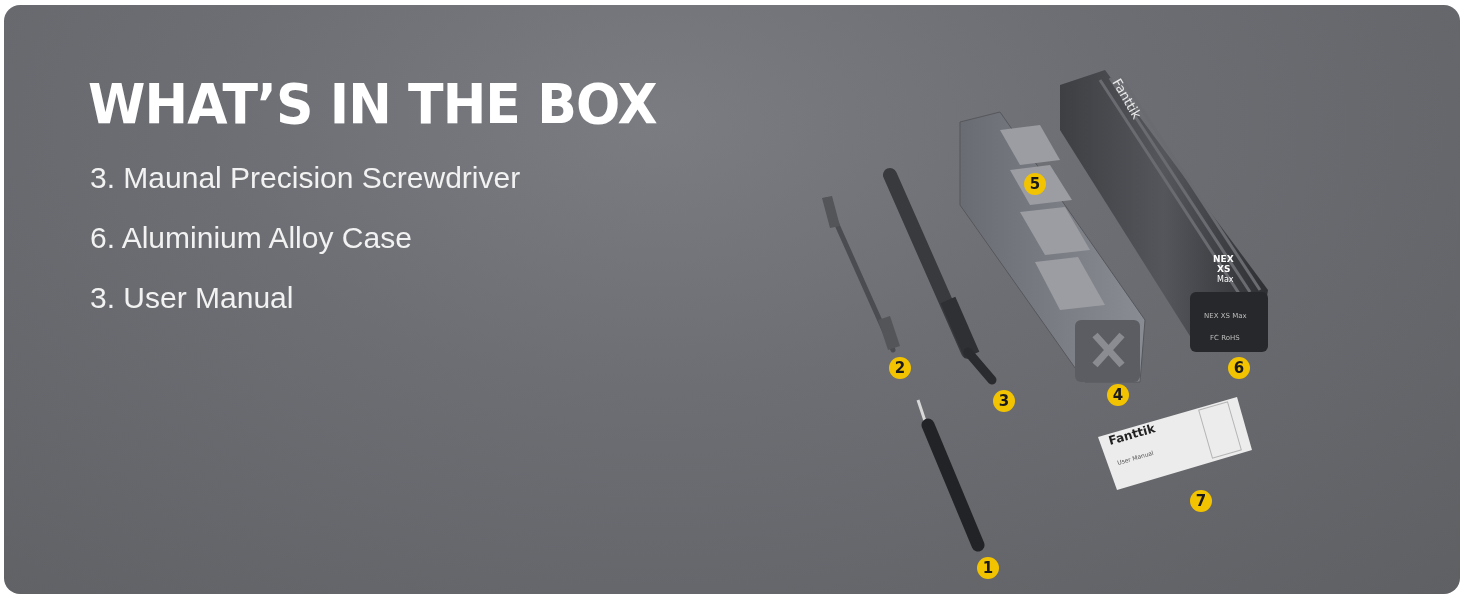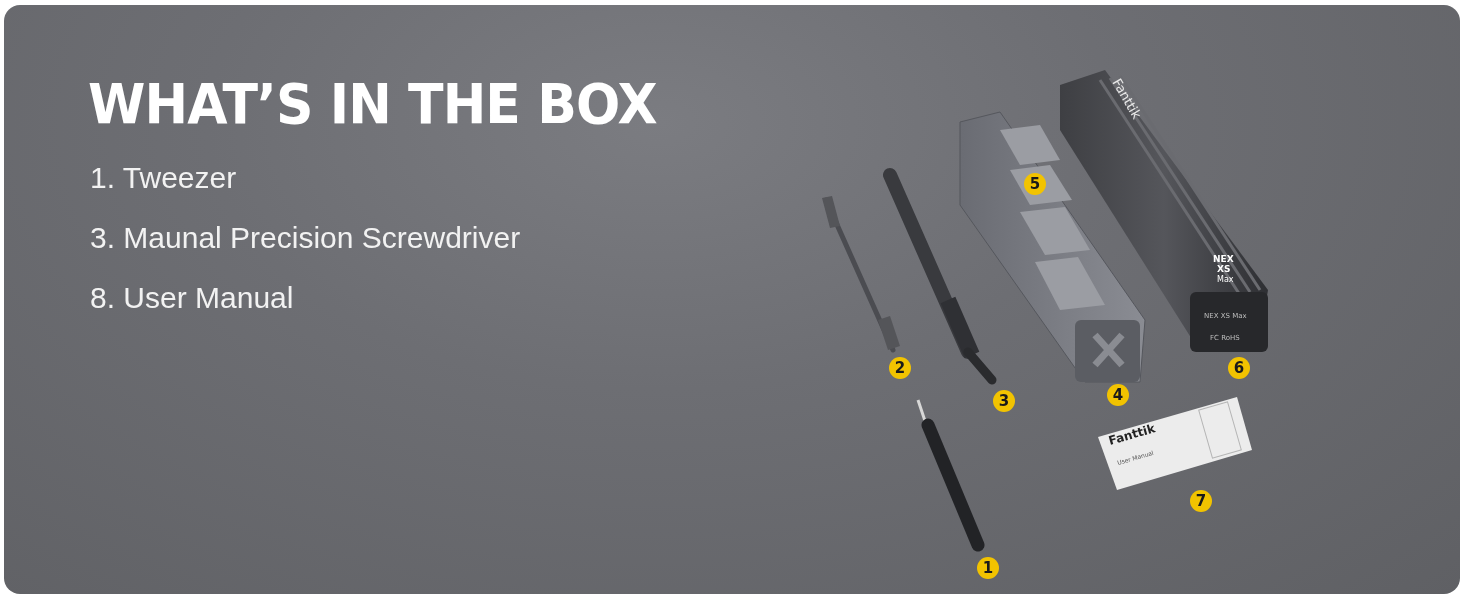--- a/index.html
+++ b/index.html
@@ -29,23 +29,23 @@
     }
   </style>
 </head>
 <body>
 
 <div class="panel"></div>
 
 <h1 class="title">WHAT’S IN THE BOX</h1>
 
 <ul class="list">
-  <li>1. Tweezer</li>
   <li>3. Maunal Precision Screwdriver</li>
-  <li>8. User Manual</li>
+  <li>6. Aluminium Alloy Case</li>
+  <li>3. User Manual</li>
 </ul>
 
 <svg class="scene" viewBox="0 0 1464 600" xmlns="http://www.w3.org/2000/svg">
   <defs>
     <linearGradient id="caseG" x1="0" y1="0" x2="1" y2="0">
       <stop offset="0" stop-color="#3e3f43"></stop>
       <stop offset="0.5" stop-color="#55565b"></stop>
       <stop offset="1" stop-color="#2e2f33"></stop>
     </linearGradient>
     <linearGradient id="storeG" x1="0" y1="0" x2="1" y2="0">

